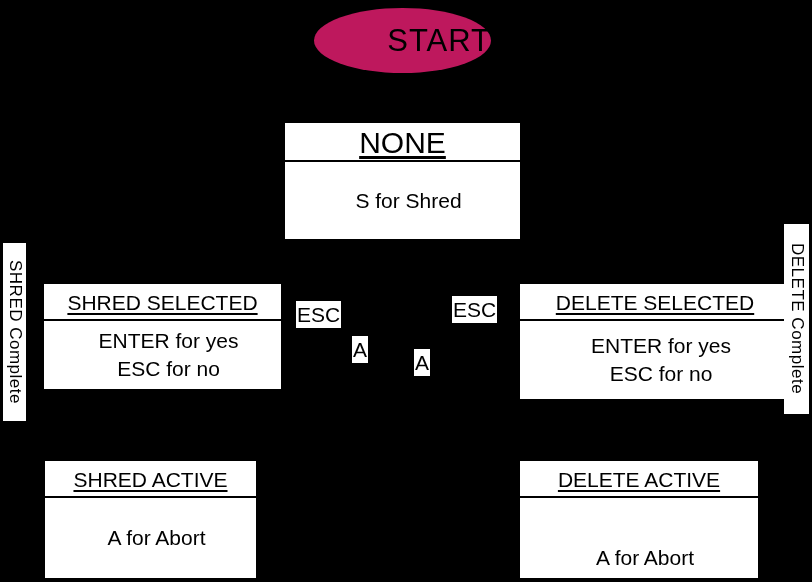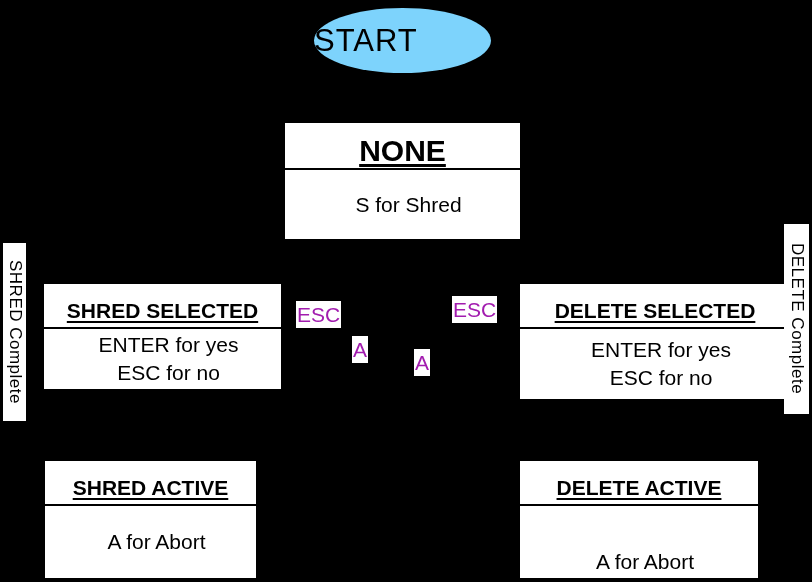--- a/index.html
+++ b/index.html
@@ -2,48 +2,48 @@
 <html><head>
 <meta charset="utf-8">
 <style>
   html,body{margin:0;padding:0;background:#000;}
   .canvas{
     position:relative;width:812px;height:582px;background:#000000;
     font-family:"Liberation Sans",sans-serif;color:#000000;overflow:hidden;
   }
   .start{
     position:absolute;left:314px;top:8px;width:177px;height:65px;
-    background:#7dd3fc;border-radius:50%;
-    display:flex;align-items:center;justify-content:flex-start;
+    background:#be185d;border-radius:50%;
+    display:flex;align-items:center;justify-content:flex-end;
     font-size:31px;letter-spacing:1px;
   }
   .state{
     position:absolute;background:#ffffff;
     display:flex;flex-direction:column;
   }
   .state .title{
     display:flex;align-items:center;justify-content:center;
-    font-weight:bold;font-size:21px;
+    font-weight:normal;font-size:21px;
     text-decoration:underline;text-underline-offset:3px;
     border-bottom:2px solid #000;
-    height:33px;flex:0 0 auto;padding-top:10px;
+    height:33px;flex:0 0 auto;padding-top:2px;
   }
   .state.none .title{height:35px;font-size:30px;}
   .state .body{
     flex:1;display:flex;flex-direction:column;
     align-items:center;justify-content:center;
     font-size:21px;line-height:28px;text-align:right;margin-left:12px;
   }
   .state.none{left:285px;top:123px;width:235px;height:116px;}
   .state.shred-selected{left:44px;top:284px;width:237px;height:105px;}
   .state.delete-selected{left:520px;top:284px;width:270px;height:115px;}
   .state.shred-active{left:45px;top:461px;width:211px;height:117px;}
   .state.delete-active{left:520px;top:461px;width:238px;height:117px;gap:40px;}
   .edge-label{
-    position:absolute;background:#ffffff;color:#a21caf;
+    position:absolute;background:#ffffff;color:#000000;
     font-size:21px;line-height:1.1;padding:2px 1px;white-space:nowrap;
   }
   .edge-label.esc-left{left:296px;top:301px;}
   .edge-label.esc-right{left:452px;top:296px;}
   .edge-label.a-left{left:352px;top:336px;}
   .edge-label.a-right{left:414px;top:349px;}
   .side-label{
     position:absolute;background:#ffffff;color:#000;
     writing-mode:vertical-rl;font-size:17px;
     display:flex;align-items:center;justify-content:center;

